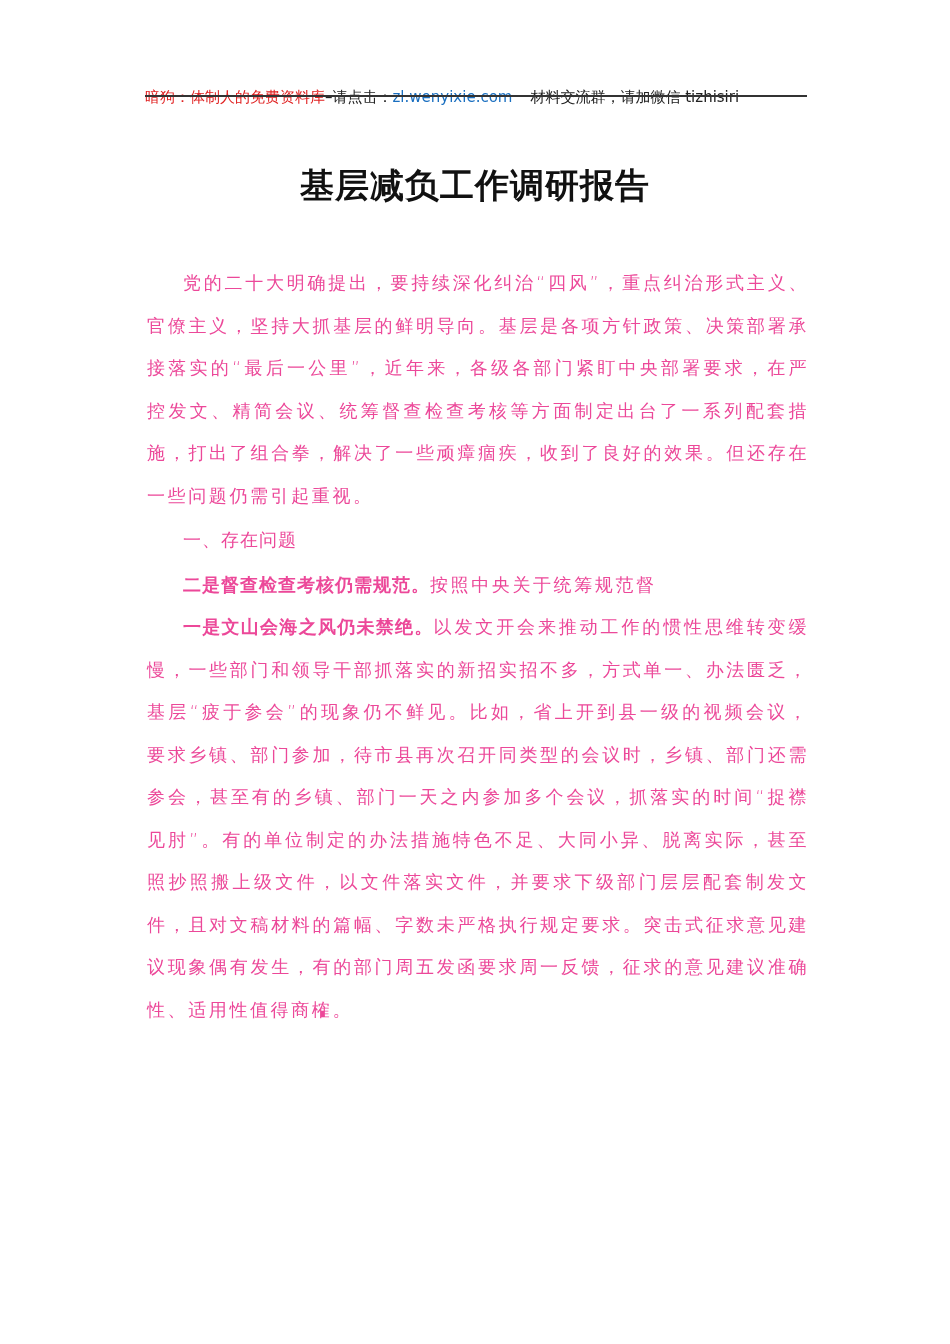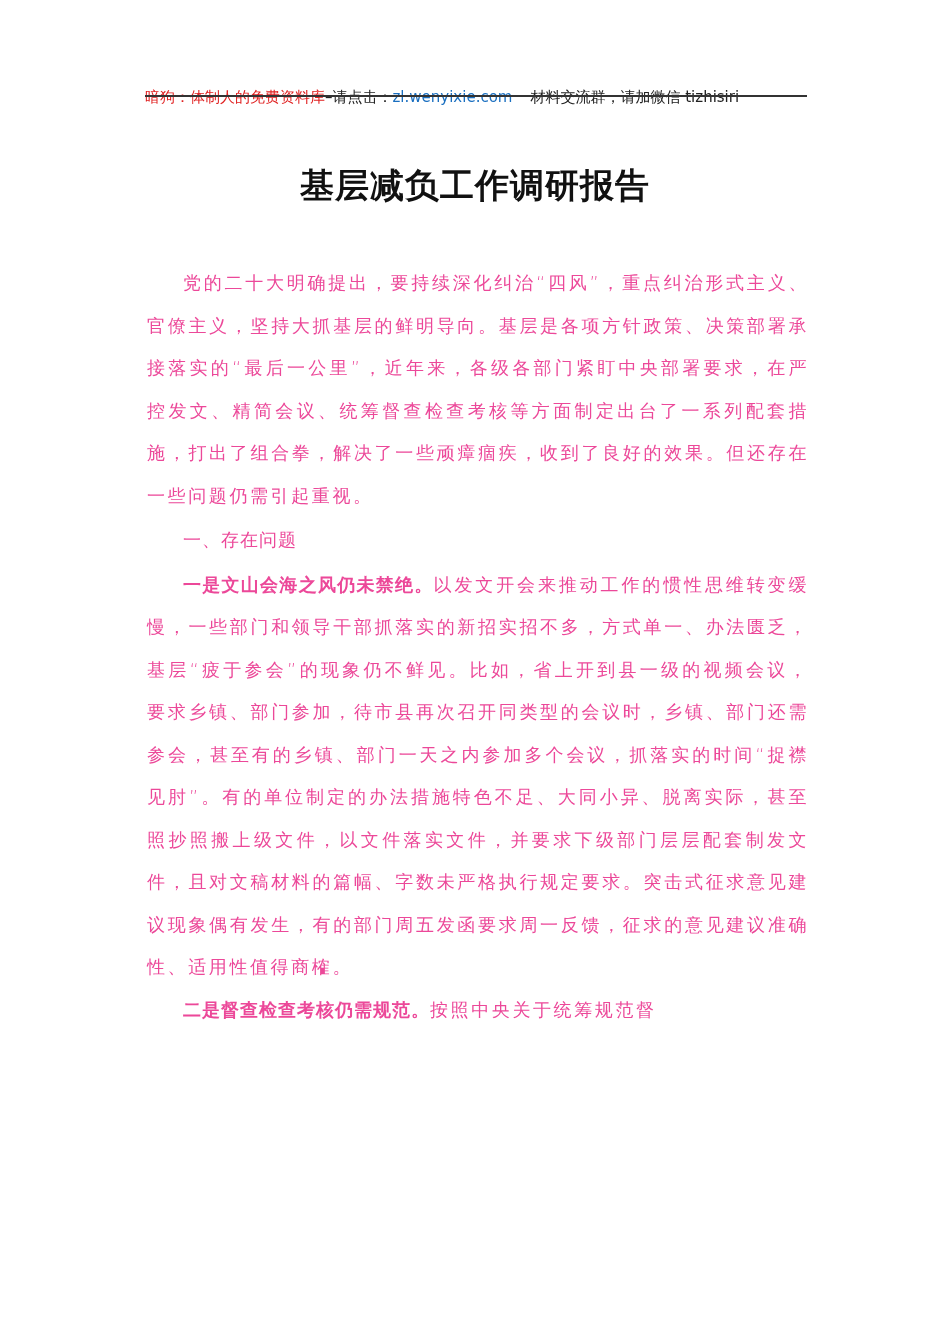--- a/index.html
+++ b/index.html
@@ -30,15 +30,15 @@
 <div class="header">
   <span class="red">暗狗：体制人的免费资料库</span><span class="dark">–请点击：</span><span class="link">zl.wenyixie.com</span><span class="gap"></span><span class="dark">材料交流群，请加微信 tizhisiri</span>
 </div>
 <div class="rule"></div>
 
 <div class="title">基层减负工作调研报告</div>
 
 <div class="body">
   <p>党的二十大明确提出，要持续深化纠治“四风”，重点纠治形式主义、官僚主义，坚持大抓基层的鲜明导向。基层是各项方针政策、决策部署承接落实的“最后一公里”，近年来，各级各部门紧盯中央部署要求，在严控发文、精简会议、统筹督查检查考核等方面制定出台了一系列配套措施，打出了组合拳，解决了一些顽瘴痼疾，收到了良好的效果。但还存在一些问题仍需引起重视。</p>
   <p class="heading">一、存在问题</p>
+  <p><b>二是督查检查考核仍需规范。</b><span>按照中央关于统筹规范督</span></p>
   <p><b>一是文山会海之风仍未禁绝。</b><span>以发文开会来推动工作的惯性思维转变缓慢，一些部门和领导干部抓落实的新招实招不多，方式单一、办法匮乏，基层“疲于参会”的现象仍不鲜见。比如，省上开到县一级的视频会议，要求乡镇、部门参加，待市县再次召开同类型的会议时，乡镇、部门还需参会，甚至有的乡镇、部门一天之内参加多个会议，抓落实的时间“捉襟见肘”。有的单位制定的办法措施特色不足、大同小异、脱离实际，甚至照抄照搬上级文件，以文件落实文件，并要求下级部门层层配套制发文件，且对文稿材料的篇幅、字数未严格执行规定要求。突击式征求意见建议现象偶有发生，有的部门周五发函要求周一反馈，征求的意见建议准确性、适用性值得商榷。</span></p>
-  <p><b>二是督查检查考核仍需规范。</b><span>按照中央关于统筹规范督</span></p>
 </div>
 
 </body></html>

